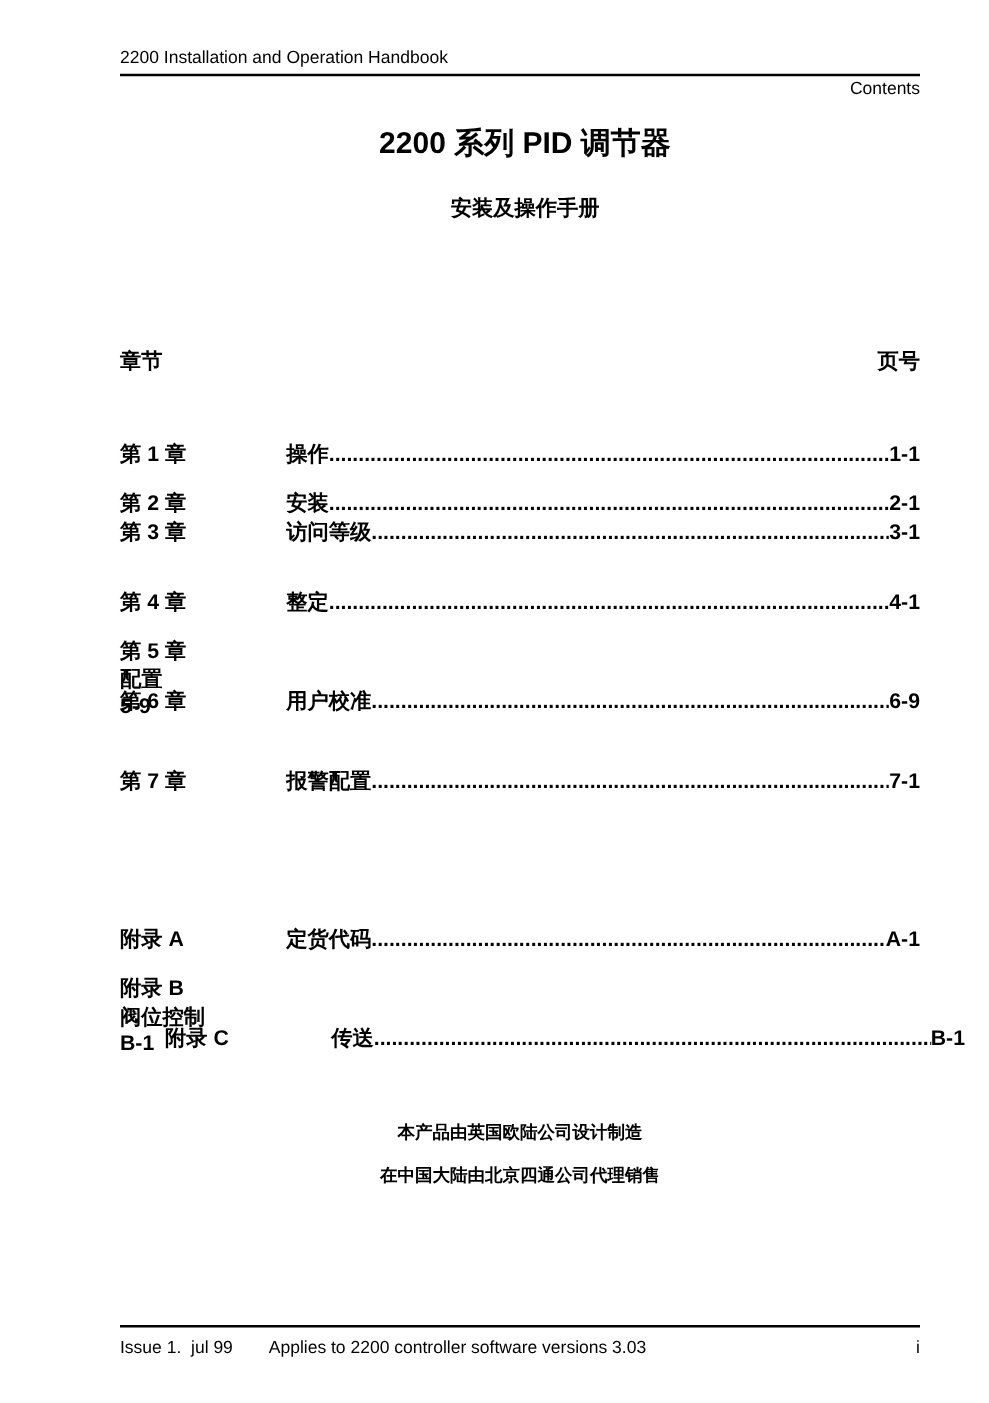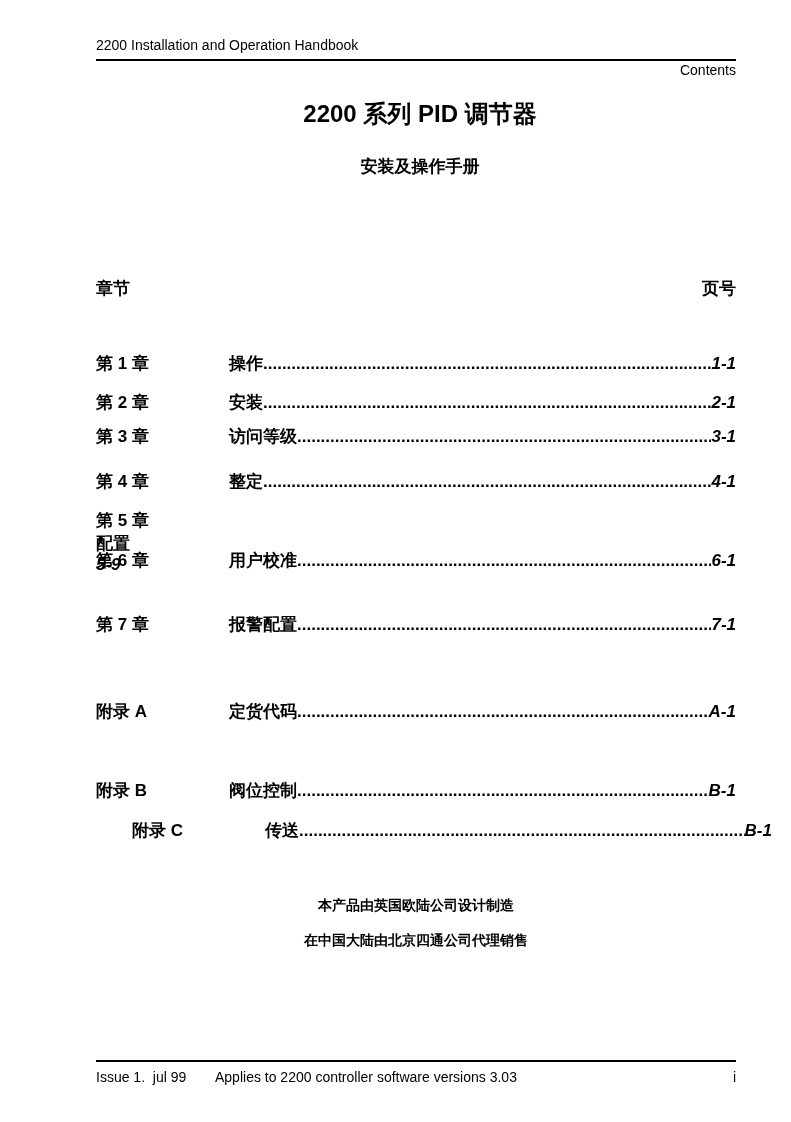--- a/index.html
+++ b/index.html
@@ -13,21 +13,21 @@
     .subtitle { left: 0; width: 840px; top: 155px; text-align: center; font-size: 17px; font-weight: bold; }
     .col-head-left { left: 96px; top: 277px; font-size: 17px; font-weight: bold; }
     .col-head-right { right: 55px; top: 277px; font-size: 17px; font-weight: bold; font-family: Liberation Mono, monospace; }
     .toc { left: 96px; width: 640px; }
     .toc-row { position: absolute; left: 0; width: 640px; height: 24px; display: flex; align-items: baseline;
                font-size: 17px; font-weight: bold; }
     .toc-num { width: 133px; flex: none; white-space: nowrap; }
     .toc-title { flex: none; white-space: nowrap; }
     .toc-dots { flex: 1 1 auto; overflow: hidden; white-space: nowrap; font-weight: bold; letter-spacing: 0px; }
     .toc-dots::after { content: "................................................................................................................................................................"; }
-    .toc-page { flex: none; white-space: nowrap; text-align: right; font-style: italic; }
+    .toc-page { flex: none; white-space: nowrap; text-align: right; }
     .note { left: 0; width: 832px; text-align: center; font-size: 14px; font-weight: bold; }
     .ftr-rule { left: 96px; top: 1060px; width: 640px; height: 2px; background: #000; }
     .ftr-issue { left: 96px; top: 1069px; font-size: 14px; }
     .ftr-applies { left: 215px; top: 1069px; font-size: 14px; }
     .ftr-page { right: 55px; top: 1069px; font-size: 14px; }
   </style>
 </head>
 <body>
 
 <div class="abs hdr-left">2200 Installation and Operation Handbook</div>
@@ -46,21 +46,21 @@
     <span class="toc-title">操作</span>
     <span class="toc-dots"></span>
     <span class="toc-page">1-1</span>
   </div>
   <div class="toc-row" style="top:391px;">
     <span class="toc-num">第 2 章</span>
     <span class="toc-title">安装</span>
     <span class="toc-dots"></span>
     <span class="toc-page">2-1</span>
   </div>
-  <div class="toc-row" style="top:425px;">
+  <div class="toc-row" style="top:414px;">
     <span class="toc-num">第 3 章</span>
     <span class="toc-title">访问等级</span>
     <span class="toc-dots"></span>
     <span class="toc-page">3-1</span>
   </div>
   <div class="toc-row" style="top:470px;">
     <span class="toc-num">第 4 章</span>
     <span class="toc-title">整定</span>
     <span class="toc-dots"></span>
     <span class="toc-page">4-1</span>
@@ -68,36 +68,36 @@
   <div class="toc-row" style="top:509px;flex-direction:column;">
     <span class="toc-num">第 5 章</span>
     <span class="toc-title">配置</span>
     <span class="toc-dots"></span>
     <span class="toc-page">5-9</span>
   </div>
   <div class="toc-row" style="top:549px;">
     <span class="toc-num">第 6 章</span>
     <span class="toc-title">用户校准</span>
     <span class="toc-dots"></span>
-    <span class="toc-page">6-1</span>
+    <span class="toc-page">6-9</span>
   </div>
   <div class="toc-row" style="top:613px;">
     <span class="toc-num">第 7 章</span>
     <span class="toc-title">报警配置</span>
     <span class="toc-dots"></span>
     <span class="toc-page">7-1</span>
   </div>
 
-  <div class="toc-row" style="top:700px;">
+  <div class="toc-row" style="top:740px;">
     <span class="toc-num">附录 A</span>
     <span class="toc-title">定货代码</span>
     <span class="toc-dots"></span>
     <span class="toc-page">A-1</span>
   </div>
-  <div class="toc-row" style="top:779px;">
+  <div class="toc-row" style="top:779px;flex-direction:column;">
     <span class="toc-num">附录 B</span>
     <span class="toc-title">阀位控制</span>
     <span class="toc-dots"></span>
     <span class="toc-page">B-1</span>
   </div>
   <div class="toc-row" style="top:819px;padding-left:36px;">
     <span class="toc-num">附录 C</span>
     <span class="toc-title">传送</span>
     <span class="toc-dots"></span>
     <span class="toc-page">B-1</span>

